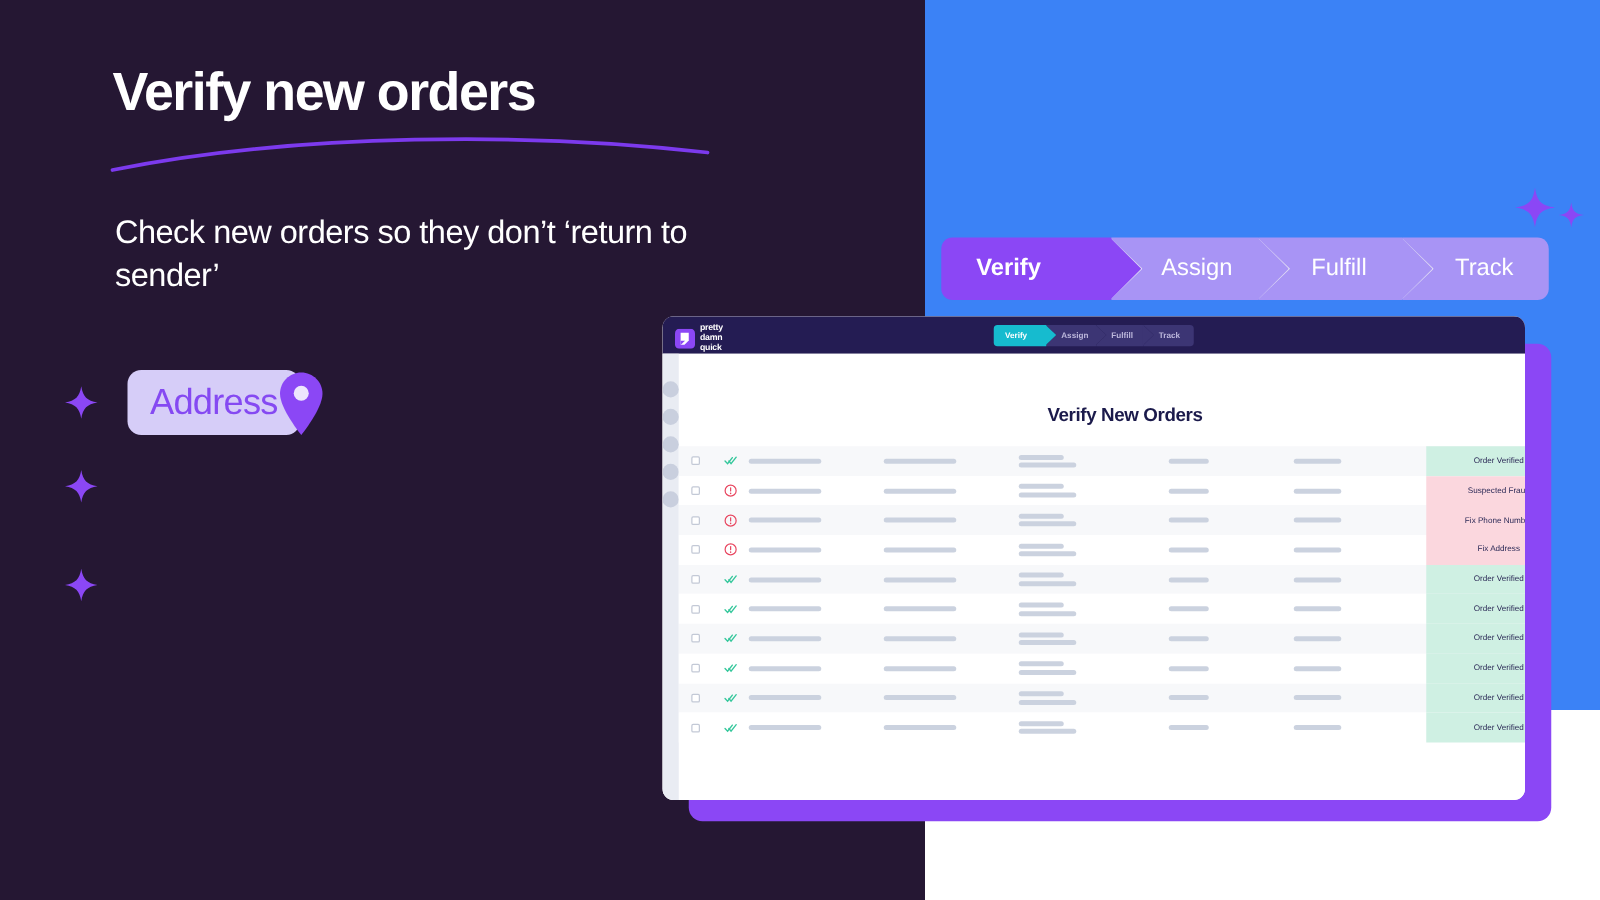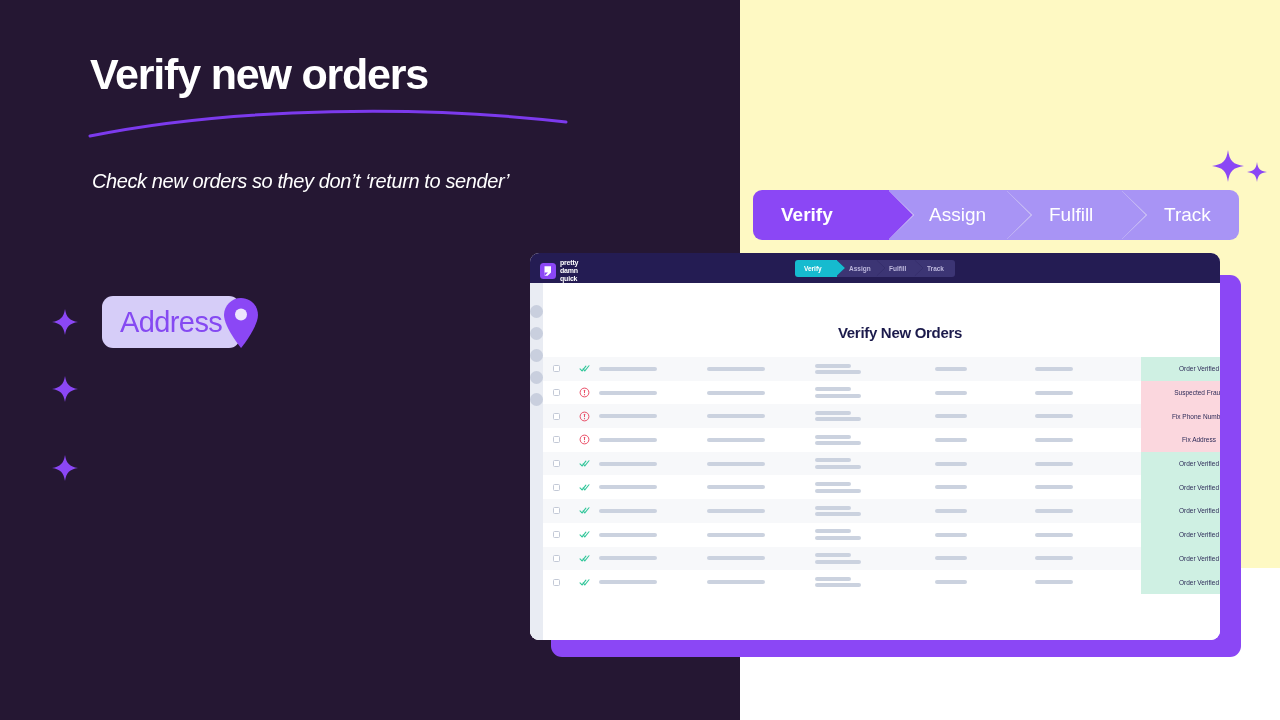--- a/index.html
+++ b/index.html
@@ -4,43 +4,43 @@
 <style>
   * { box-sizing: border-box; margin: 0; padding: 0; }
   html, body {
     width: 1280px; height: 720px;
     font-family: "Liberation Sans", sans-serif;
     overflow: hidden;
   }
   #stage {
     position: relative;
     width: 1280px; height: 568px;
-    background: #fef9c3;
+    background: #3b82f6;
   }
   
   #left-panel {
     position: absolute; left: 0; top: 0;
     width: 740px; height: 720px;
     background: #251733;
   }
   #headline {
     position: absolute; left: 90px; top: 50px;
     font-size: 43px; font-weight: 700; color: #FFFFFF;
     letter-spacing: -1.2px;
   }
   #headline-underline {
     position: absolute; left: 88px; top: 108px;
     width: 480px; height: 30px;
     overflow: visible;
   }
   #subhead {
     position: absolute; left: 92px; top: 168px;
     width: 500px;
-    font-size: 20px; font-weight: 400; color: #FFFFFF;
-    line-height: 1.35; letter-spacing: -0.4px; font-style: italic;
+    font-size: 26px; font-weight: 400; color: #FFFFFF;
+    line-height: 1.35; letter-spacing: -0.4px;
   }
 
   
   .feature-row {
     position: absolute; left: 50px;
     display: flex; align-items: center; justify-content: flex-end;
   }
   .feature-row.r0 { top: 296px; }
   .feature-row.r1 { top: 374px; }
   .feature-row.r2 { top: 453px; }

